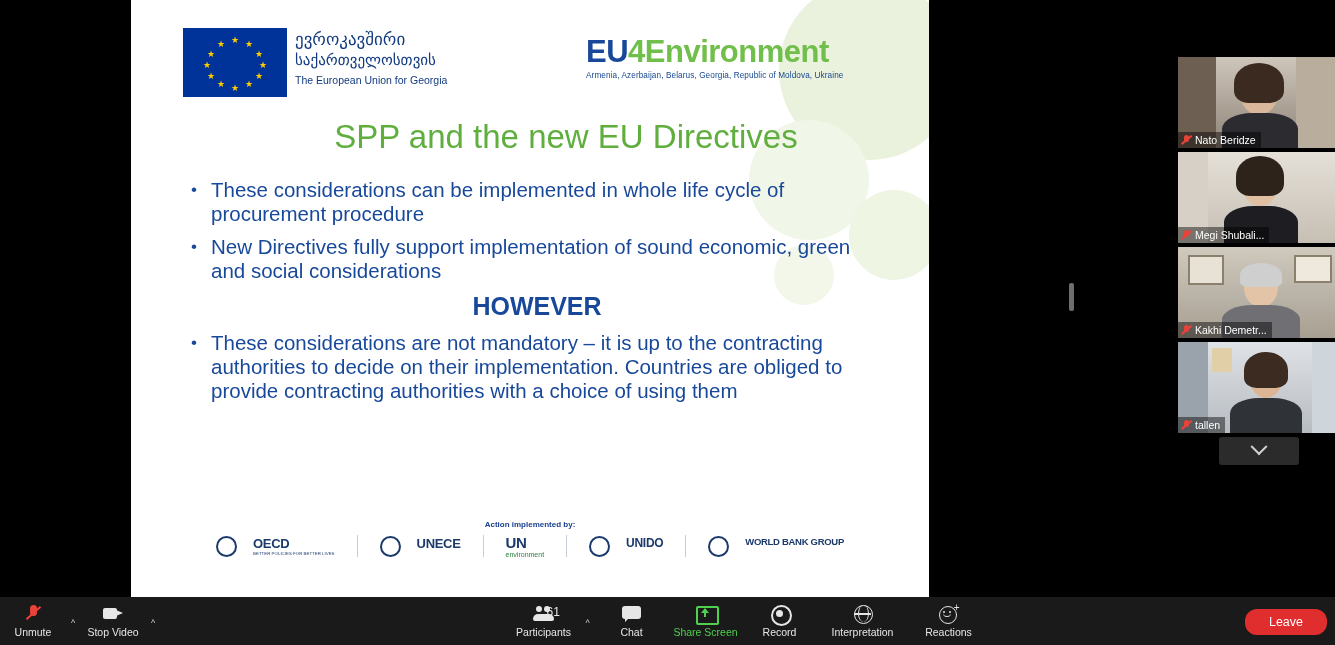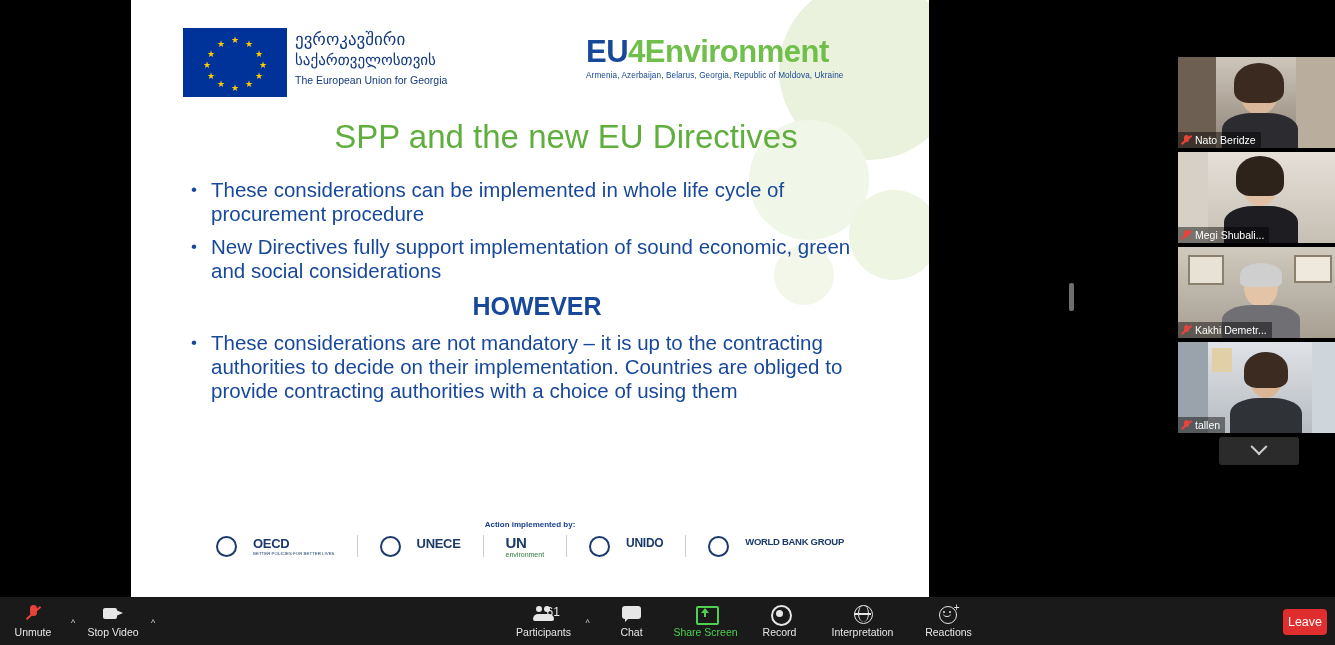--- a/index.html
+++ b/index.html
@@ -300,22 +300,22 @@
   .tb-center .tb-item { width: 74px; }
   .participants-count {
     position: absolute; left: 40px; top: 8px;
     color: #e6e6e6; font-size: 12px;
   }
 
   .leave-btn {
     position: absolute; right: 8px; bottom: 10px;
     background: #e02d2d; color: #fff;
     font-size: 12.5px;
-    padding: 6px 5px;
-    border-radius: 4px;
+    padding: 6px 24px;
+    border-radius: 12px;
     cursor: pointer;
   }
 </style>
 </head>
 <body>
 
 <div id="app">
 
   <div class="stage">
     <div class="slide">

